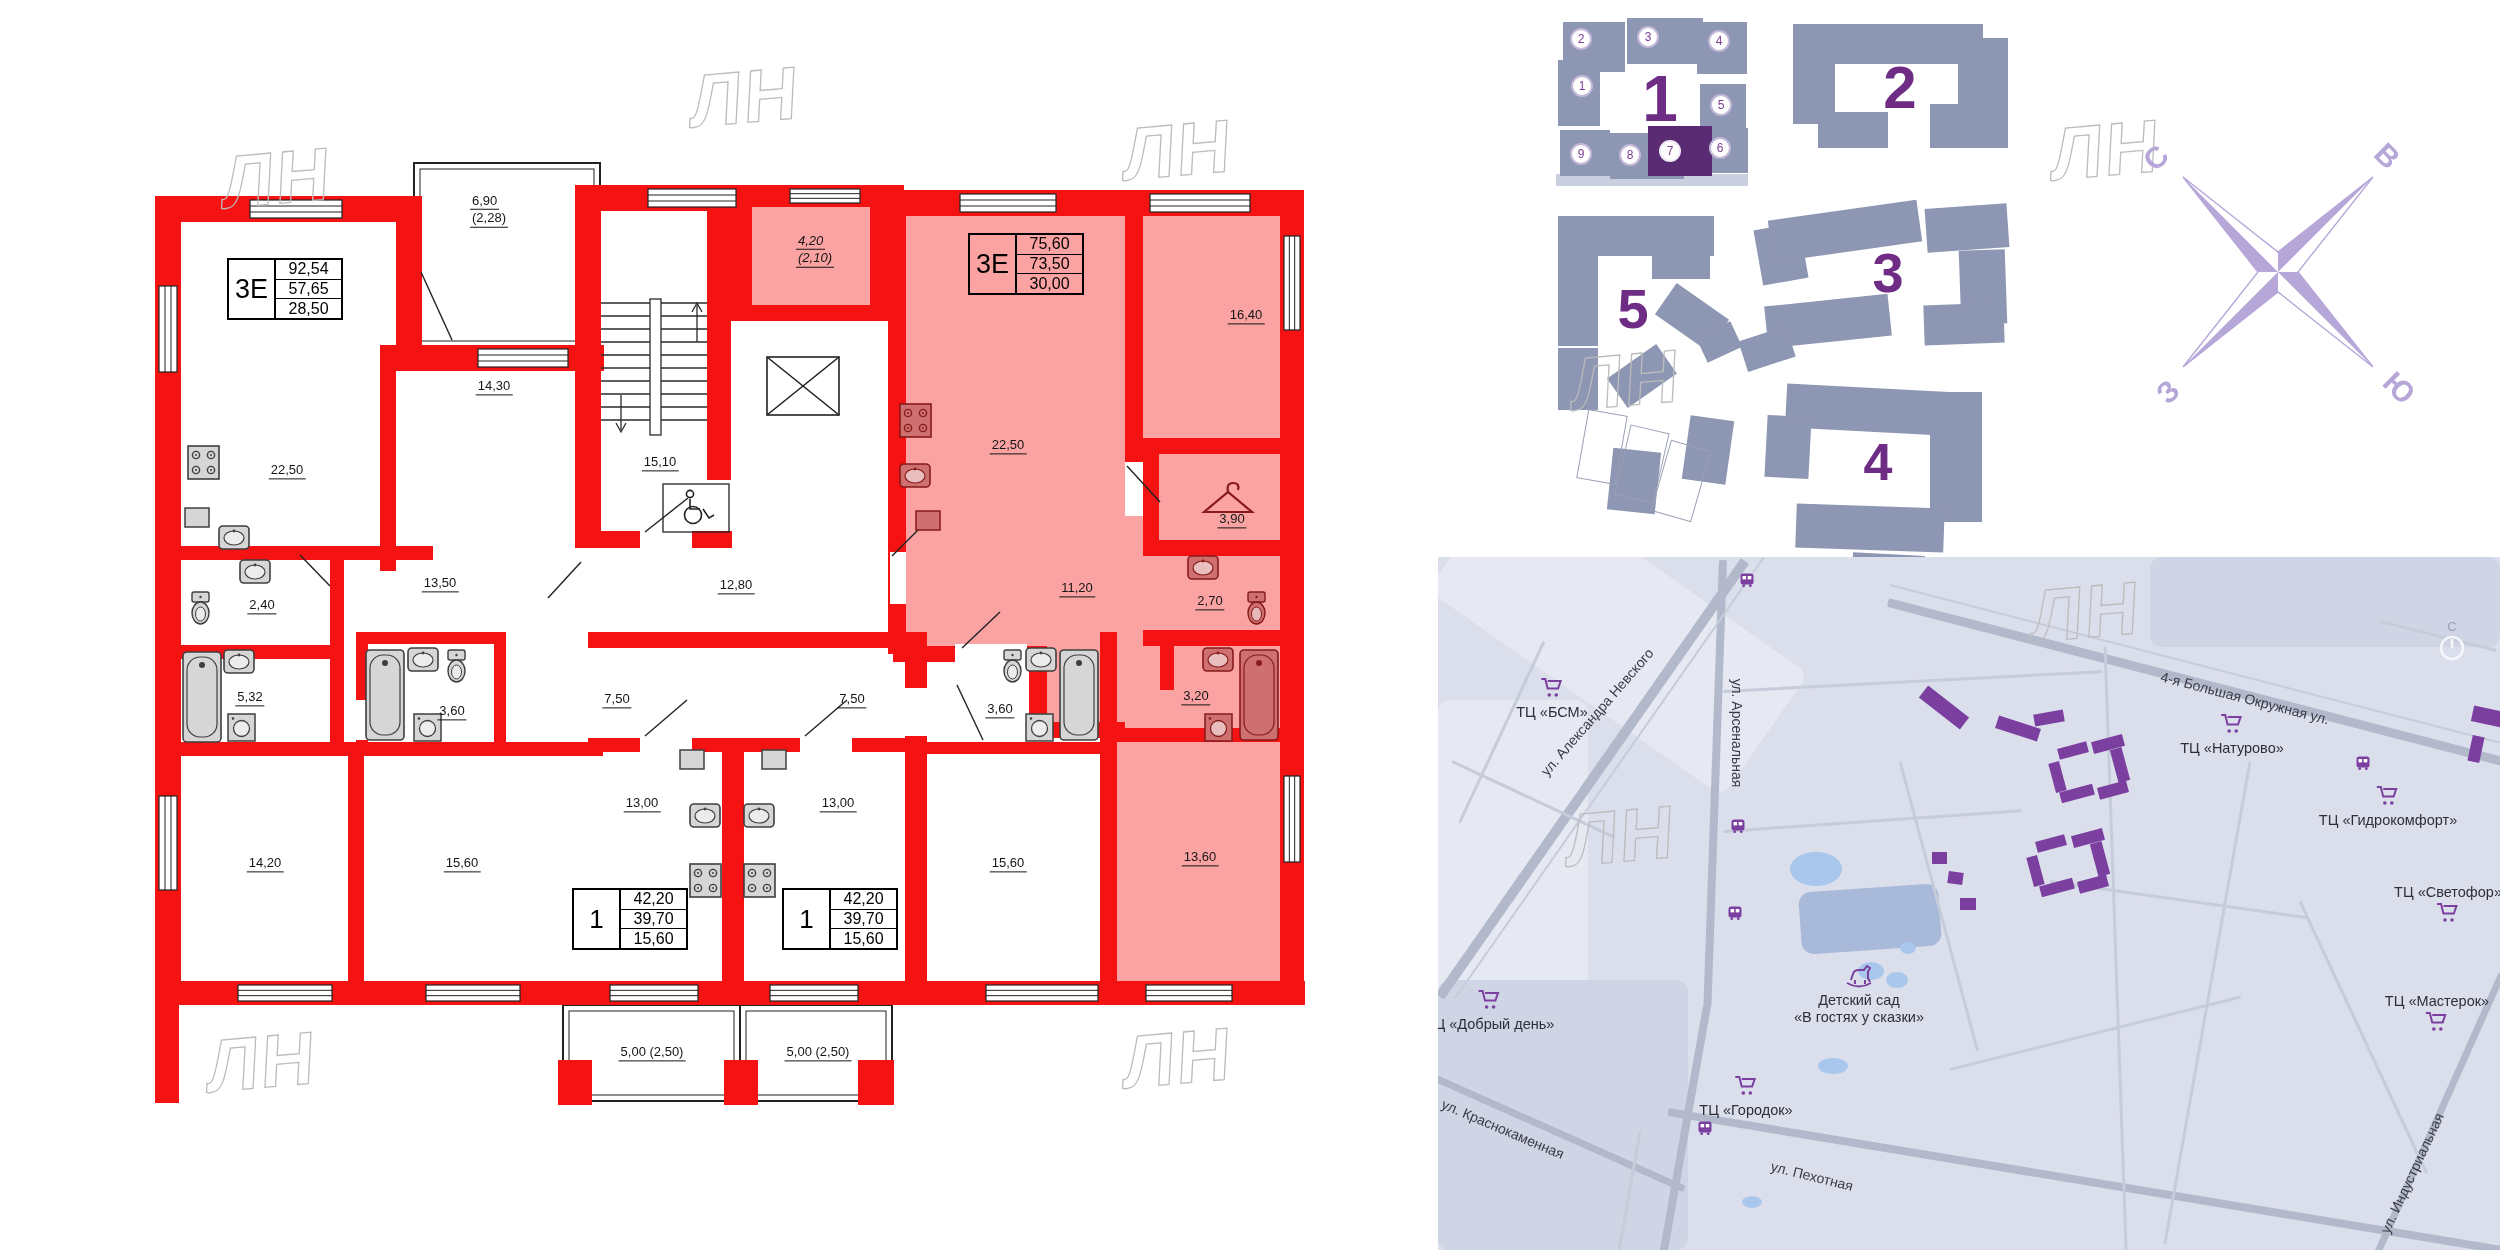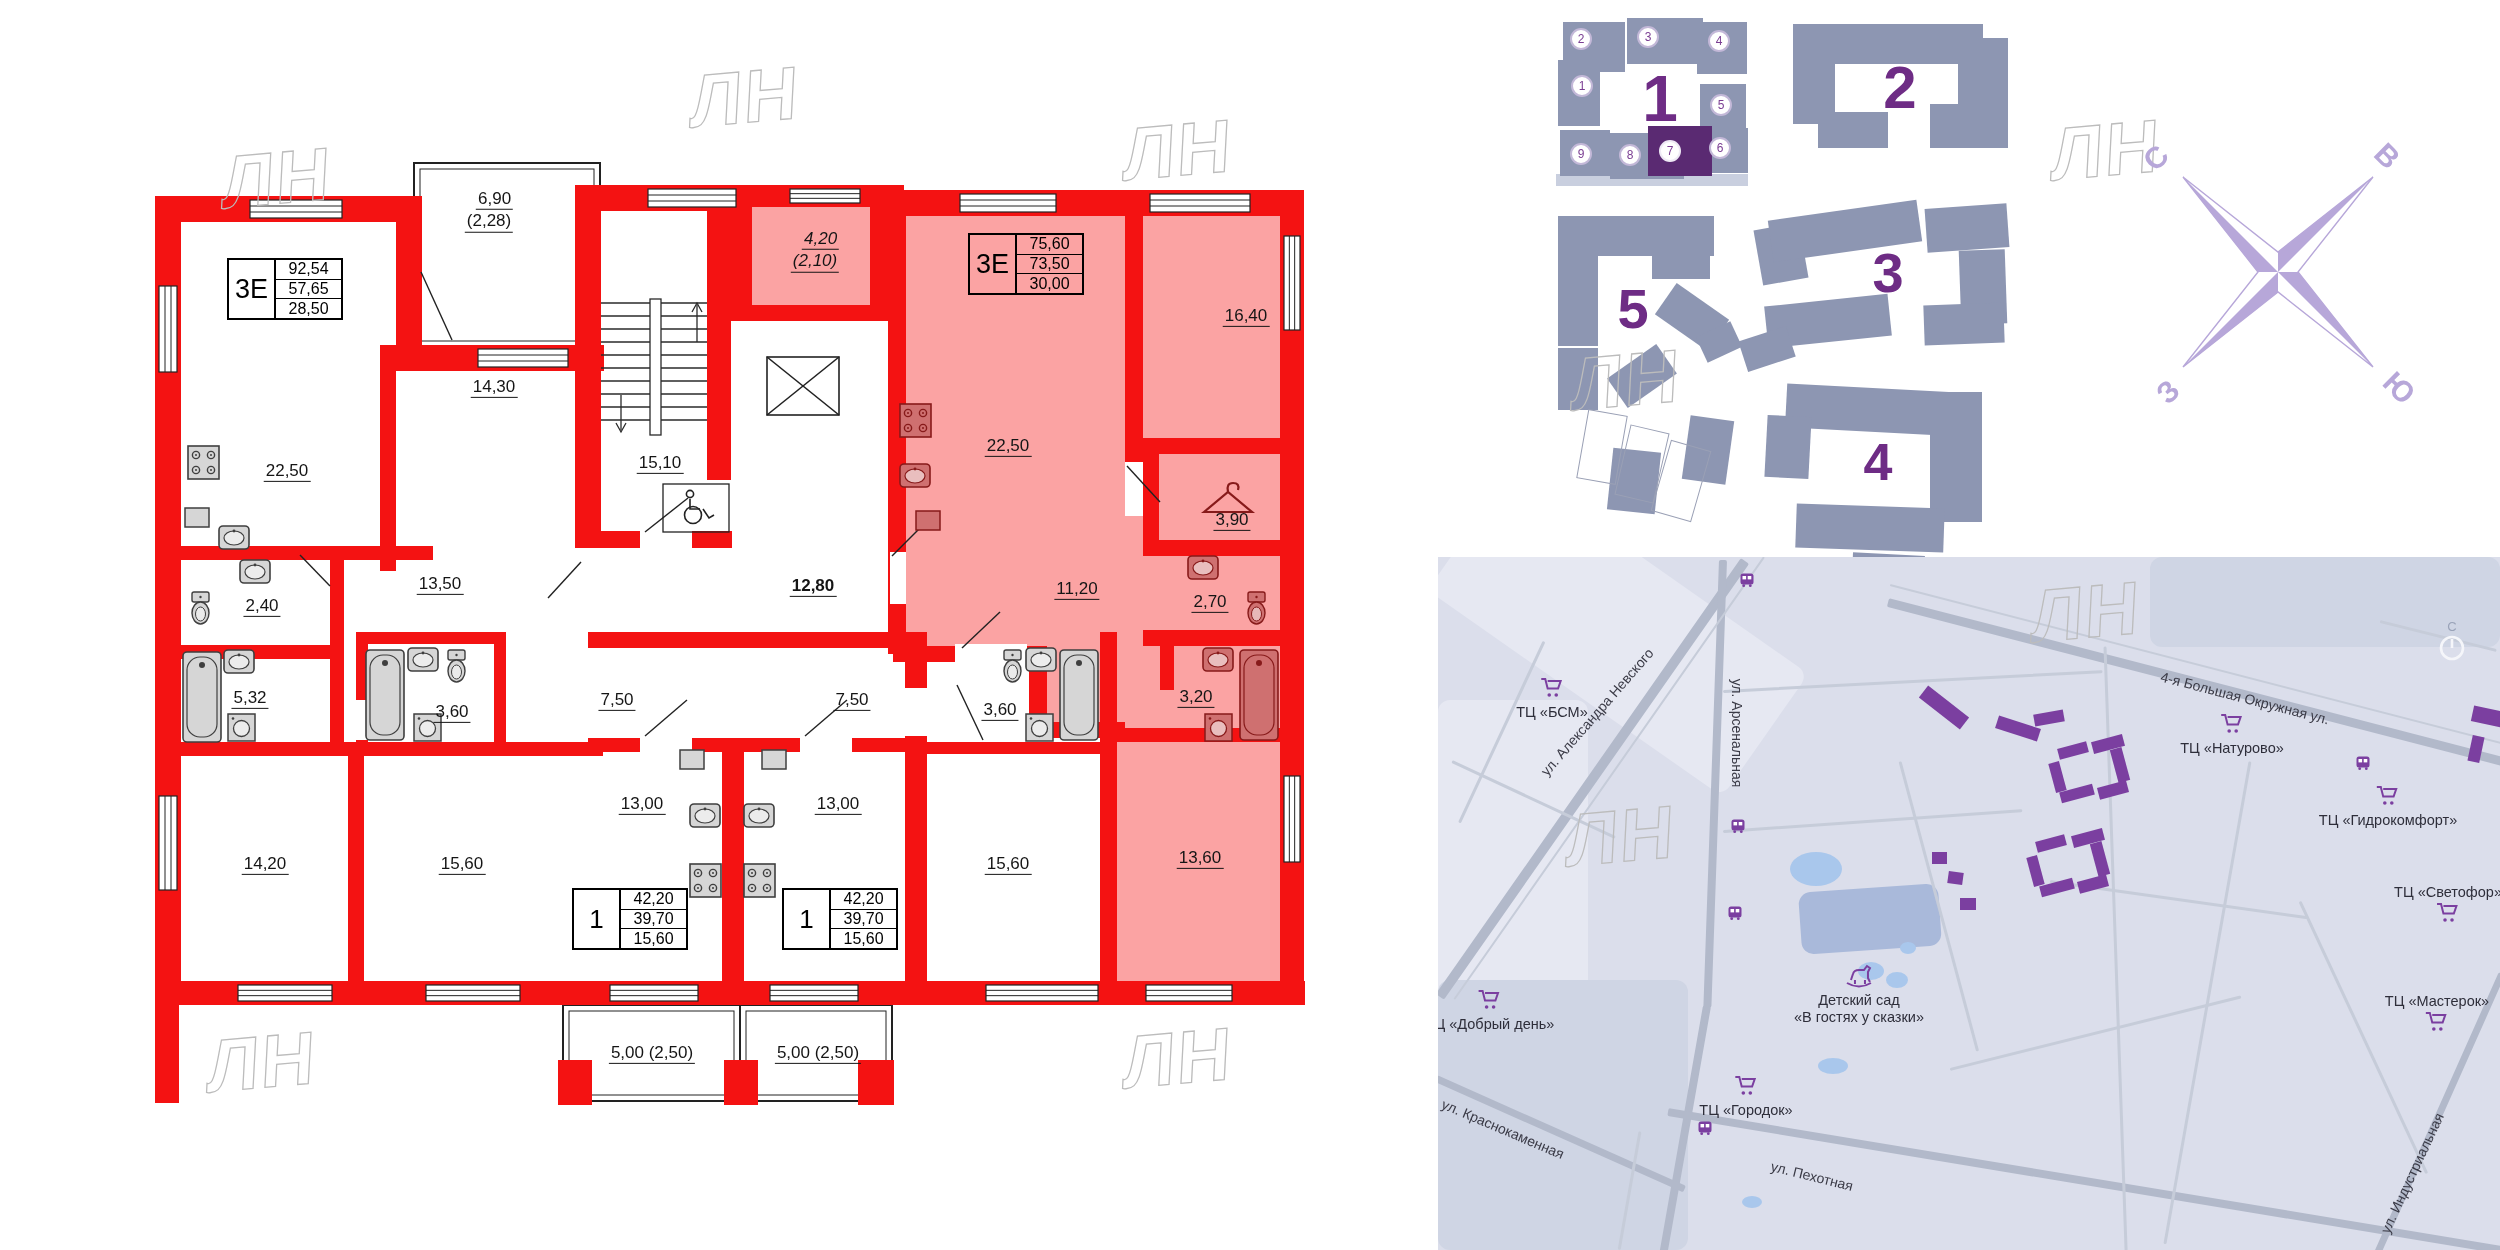--- a/index.html
+++ b/index.html
@@ -1,21 +1,21 @@
 <!DOCTYPE html>
 <html lang="ru"><head>
 <meta charset="utf-8">
 <style>
   html,body{margin:0;padding:0;background:#fff;}
   #canvas{position:relative;width:2500px;height:1250px;overflow:hidden;background:#fff;
           font-family:"Liberation Sans","DejaVu Sans",sans-serif;}
   .abs{position:absolute;}
   
-  .rl{position:absolute;transform:translate(-50%,-50%);text-align:right;color:#151515;
-      font-size:17px;line-height:1.25;white-space:nowrap;z-index:30;}
+  .rl{position:absolute;transform:translate(-50%,-50%);text-align:left;color:#151515;
+      font-size:13px;line-height:1.25;white-space:nowrap;z-index:30;}
   .rl .ln{display:inline-block;border-bottom:1.4px solid #151515;padding:0 2px;}
   .apt{position:absolute;display:grid;grid-template-columns:42% 58%;border:2px solid #000;
        box-sizing:border-box;z-index:31;background:transparent;}
   .apt .t{grid-row:1/4;display:flex;align-items:center;justify-content:center;
           font-size:27px;color:#000;border-right:2px solid #000;}
   .apt .r{display:flex;align-items:center;justify-content:center;font-size:16px;color:#000;
           border-bottom:1.4px solid #000;}
   .apt .r:last-child{border-bottom:none;}
   
   .wm{position:absolute;transform:translate(-50%,-50%) rotate(-5deg) skewX(-8deg);
@@ -431,21 +431,21 @@
     <div id="plan-overlay" class="abs" style="left:0;top:0;width:1440px;height:1250px;">
         <div class="rl" style="left: 287px; top: 471px;"><span class="ln">22,50</span></div>
         <div class="rl" style="left: 494px; top: 387px;"><span class="ln">14,30</span></div>
         <div class="rl" style="left: 489px; top: 210px;"><span class="ln">6,90</span><br><span class="ln">(2,28)</span></div>
         <div class="rl" style="left: 262px; top: 606px;"><span class="ln">2,40</span></div>
         <div class="rl" style="left: 250px; top: 698px;"><span class="ln">5,32</span></div>
         <div class="rl" style="left: 440px; top: 584px;"><span class="ln">13,50</span></div>
         <div class="rl" style="left: 265px; top: 864px;"><span class="ln">14,20</span></div>
         <div class="rl" style="left: 462px; top: 864px;"><span class="ln">15,60</span></div>
         <div class="rl" style="left: 660px; top: 463px;"><span class="ln">15,10</span></div>
-        <div class="rl" style="left: 813px; top: 586px; font-weight: bold;"><span class="ln">12,80</span></div>
+        <div class="rl" style="left: 736px; top: 586px;"><span class="ln">12,80</span></div>
         <div class="rl" style="left: 617px; top: 700px;"><span class="ln">7,50</span></div>
         <div class="rl" style="left: 852px; top: 700px;"><span class="ln">7,50</span></div>
         <div class="rl" style="left: 452px; top: 712px;"><span class="ln">3,60</span></div>
         <div class="rl" style="left: 1000px; top: 710px;"><span class="ln">3,60</span></div>
         <div class="rl" style="left: 642px; top: 804px;"><span class="ln">13,00</span></div>
         <div class="rl" style="left: 838px; top: 804px;"><span class="ln">13,00</span></div>
         <div class="rl" style="left: 1008px; top: 864px;"><span class="ln">15,60</span></div>
         <div class="rl" style="left: 652px; top: 1053px;"><span class="ln">5,00 (2,50)</span></div>
         <div class="rl" style="left: 818px; top: 1053px;"><span class="ln">5,00 (2,50)</span></div>
         <div class="rl" style="left: 815px; top: 250px; font-style: italic;"><span class="ln">4,20</span><br><span class="ln">(2,10)</span></div>

